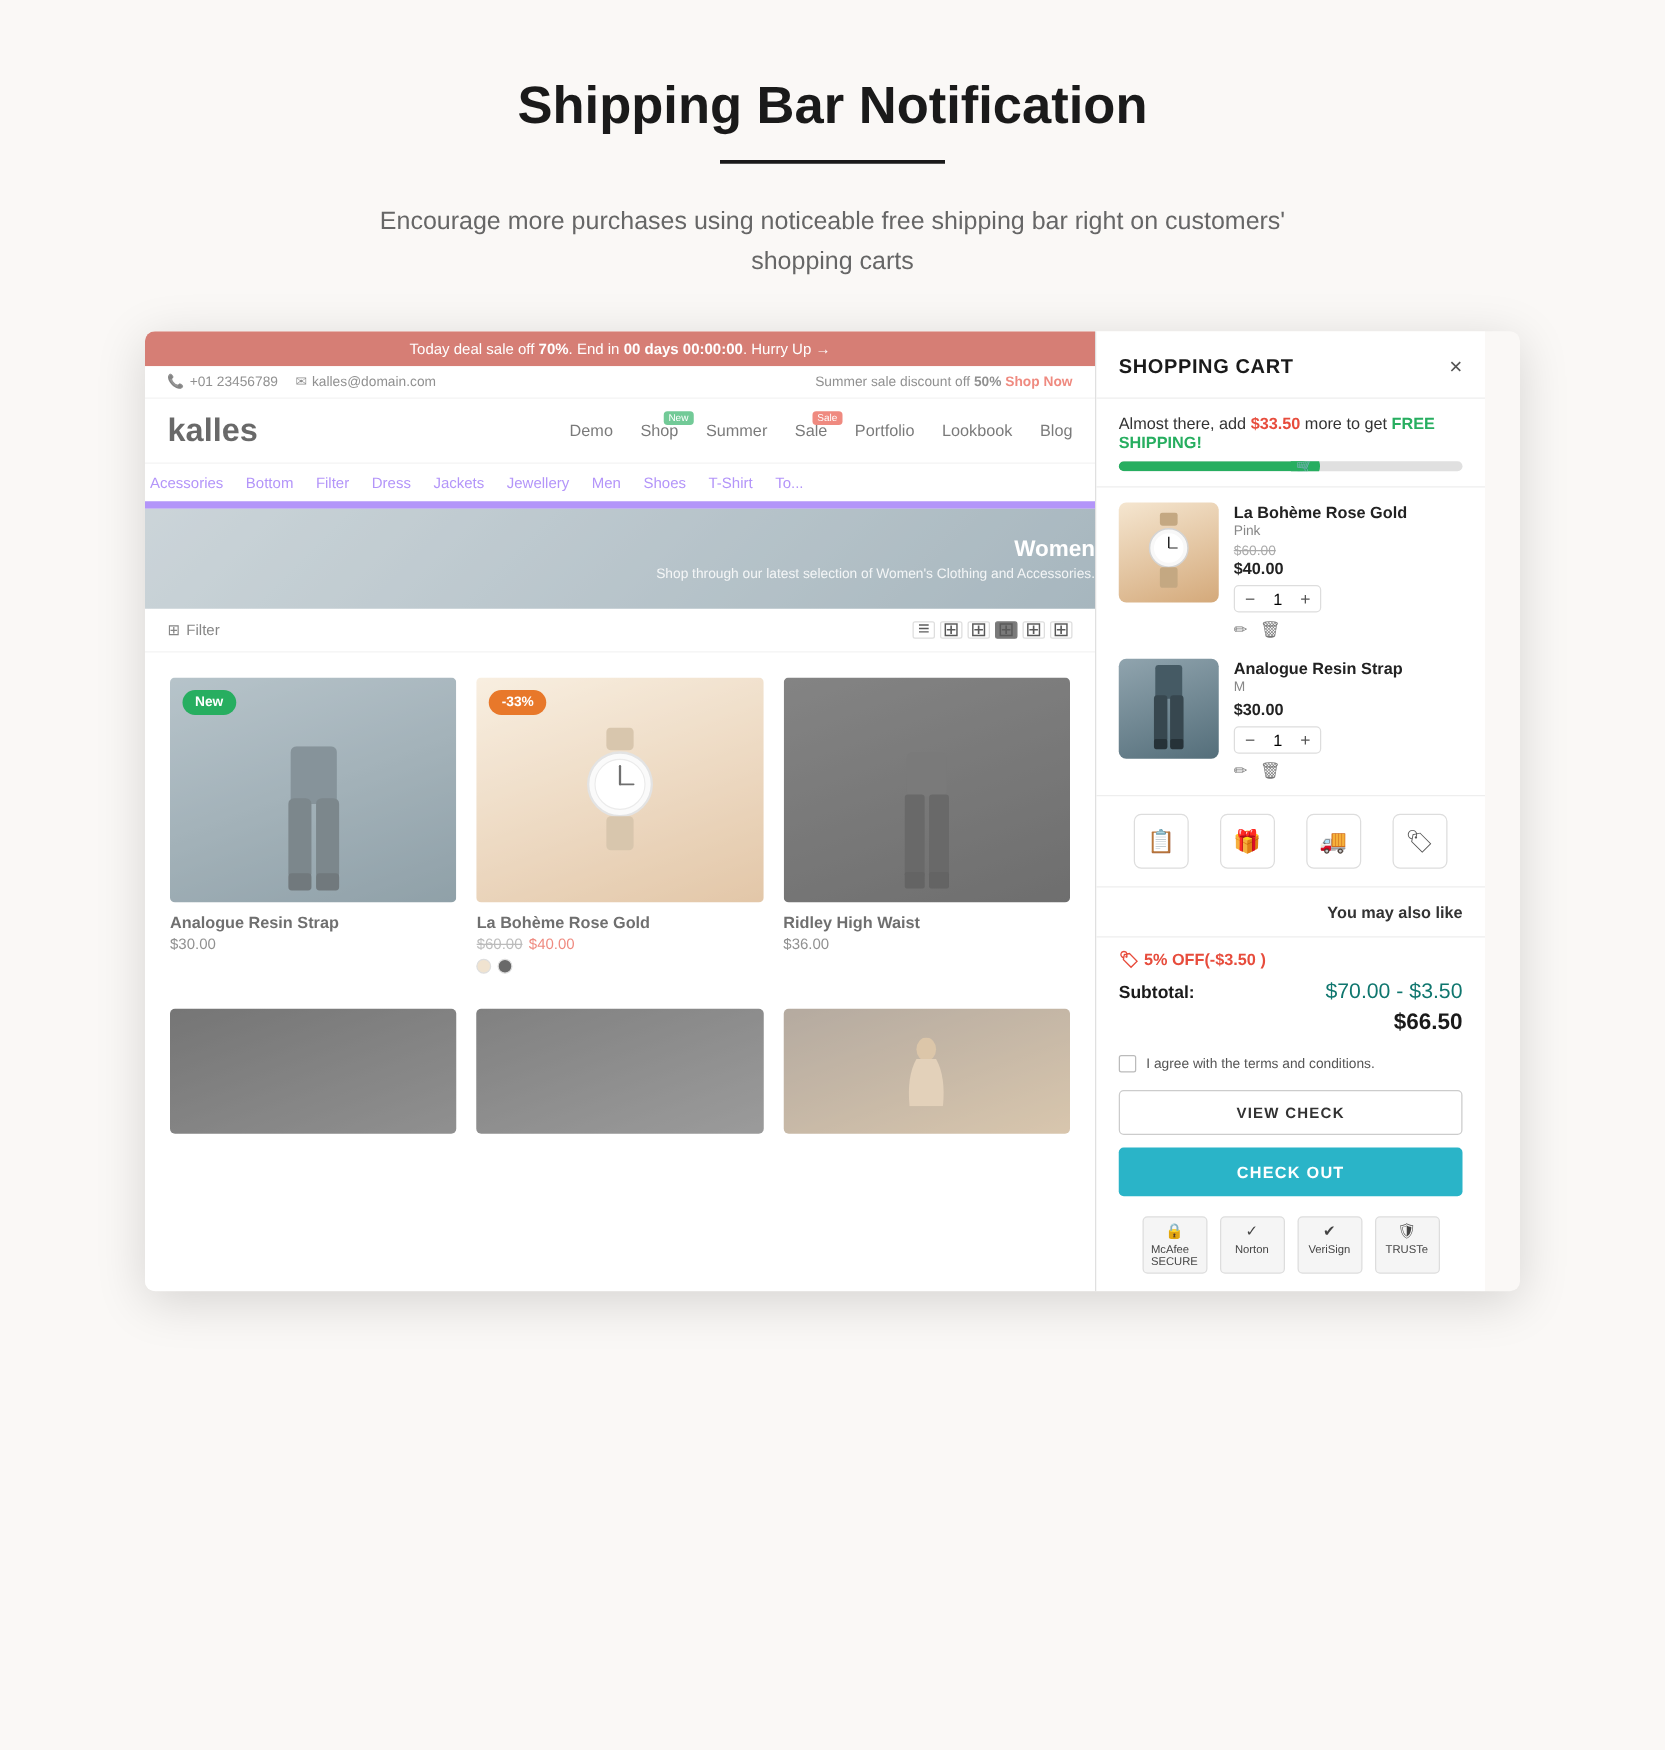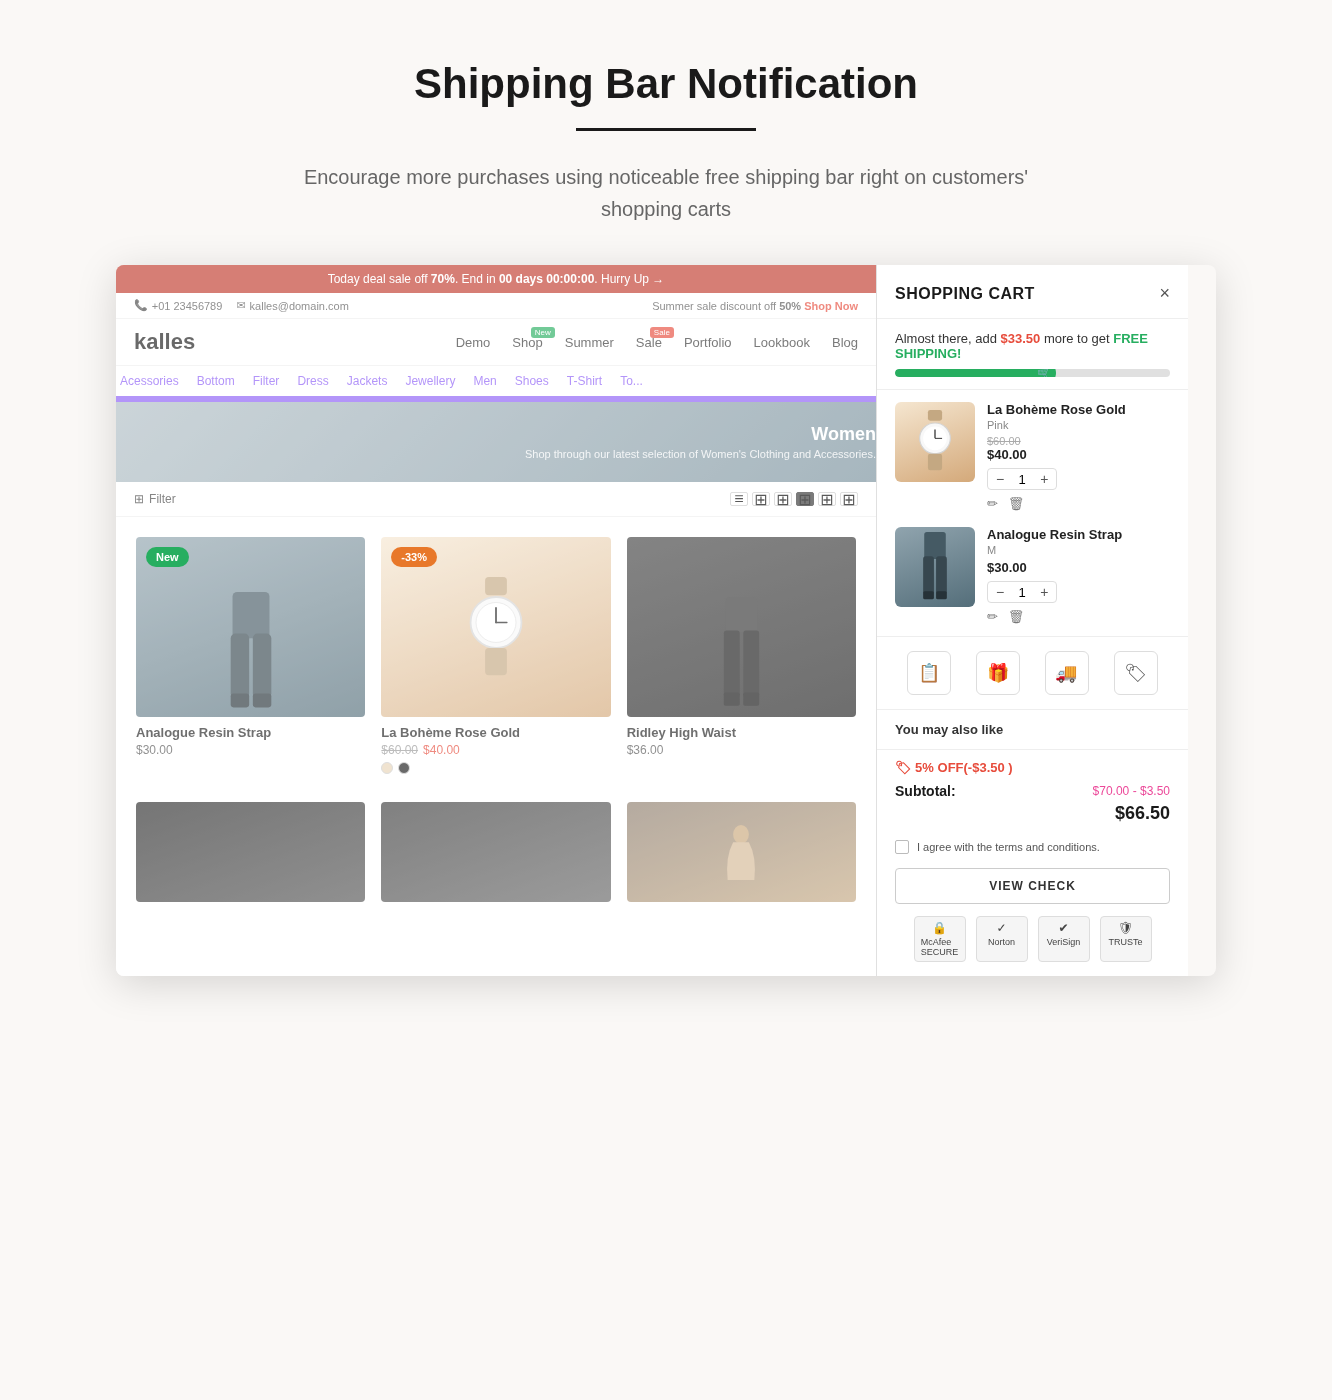--- a/index.html
+++ b/index.html
@@ -85,21 +85,21 @@
 
     
     .store-nav {
       display: flex;
       align-items: center;
       padding: 10px 18px;
       border-bottom: 1px solid #eee;
       gap: 28px;
     }
     .store-logo {
-      font-size: 22px;
+      font-size: 26px;
       font-weight: 800;
       color: #1a1a1a;
       margin-right: 10px;
     }
     .nav-items {
       display: flex;
       gap: 22px;
       flex: 1;
       justify-content: flex-end;
     }
@@ -419,21 +419,21 @@
       width: 44px;
       height: 44px;
       display: flex;
       align-items: center;
       justify-content: center;
     }
 
     
     .also-like {
       padding: 12px 18px;
-      text-align: left;
+      text-align: right;
       font-size: 13px;
       color: #333;
       font-weight: 600;
       border-bottom: 1px solid #eee;
     }
 
     
     .discount-row {
       display: flex;
       align-items: center;
@@ -453,22 +453,22 @@
       justify-content: space-between;
       align-items: center;
       margin-bottom: 4px;
     }
     .subtotal-label {
       font-size: 14px;
       font-weight: 700;
       color: #1a1a1a;
     }
     .subtotal-calc {
-      font-size: 12px;
-      color: #ec4899;
+      font-size: 17px;
+      color: #0f766e;
     }
     .subtotal-total {
       font-size: 18px;
       font-weight: 800;
       color: #1a1a1a;
       text-align: right;
     }
 
     
     .terms-row {
@@ -799,20 +799,21 @@
       <div class="subtotal-total">$66.50</div>
     </div>
 
     <div class="terms-row">
       <div class="terms-checkbox"></div>
       <span>I agree with the terms and conditions.</span>
     </div>
 
     <div class="view-cart-btn">VIEW CHECK</div>
 
+    <div class="checkout-btn">CHECK OUT</div>
 
     <div class="trust-badges">
       <div class="trust-badge">
         <span class="trust-badge-icon">🔒</span>
         <span>McAfee<br>SECURE</span>
       </div>
       <div class="trust-badge">
         <span class="trust-badge-icon">✓</span>
         <span>Norton</span>
       </div>

